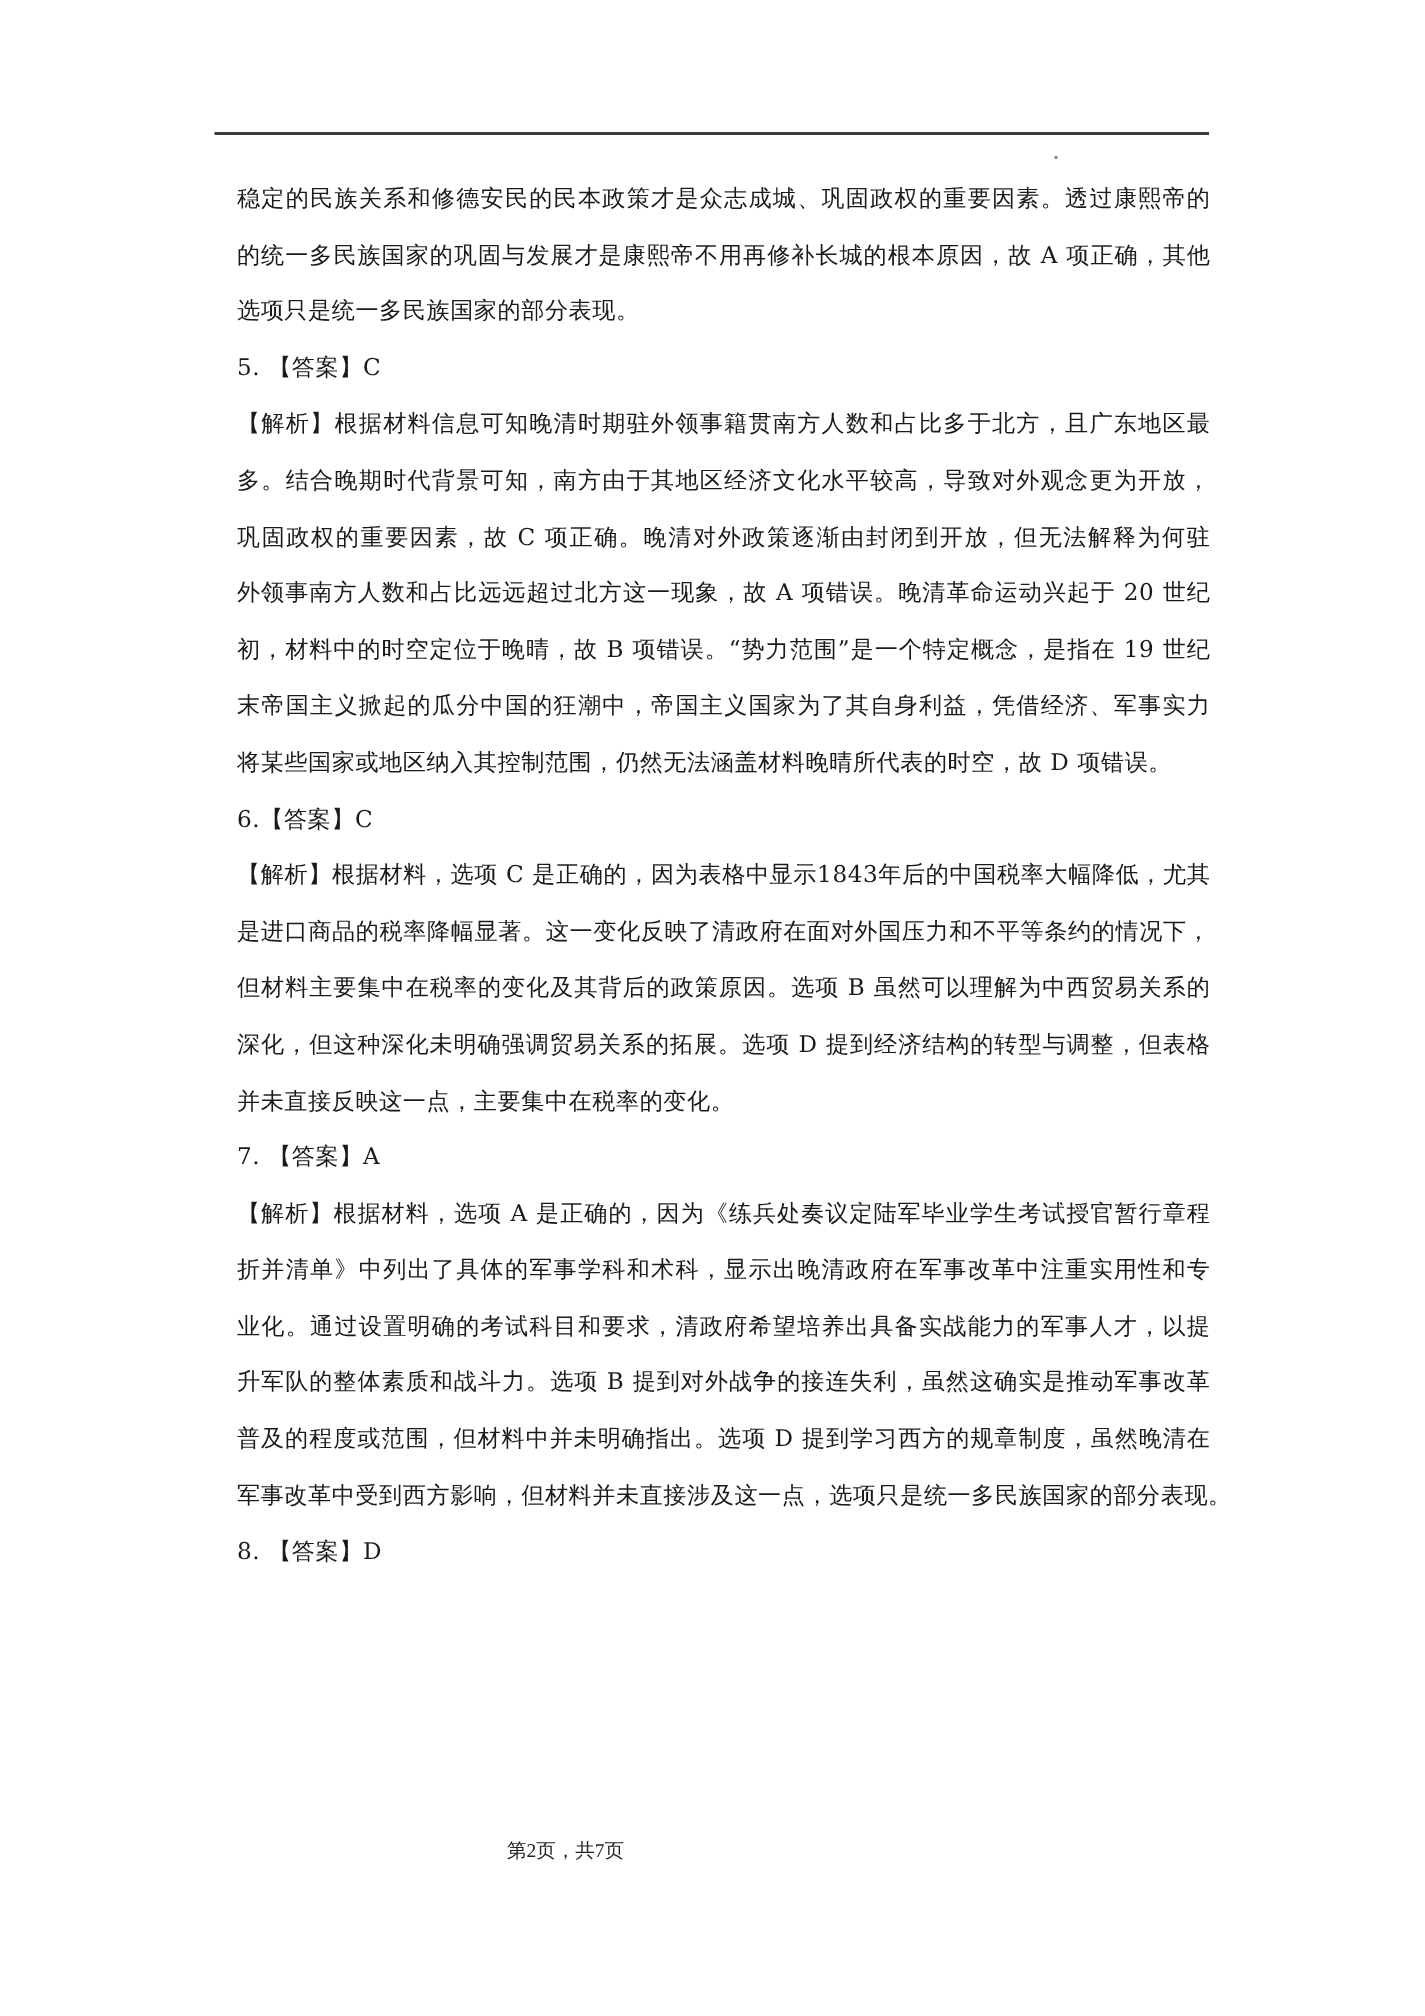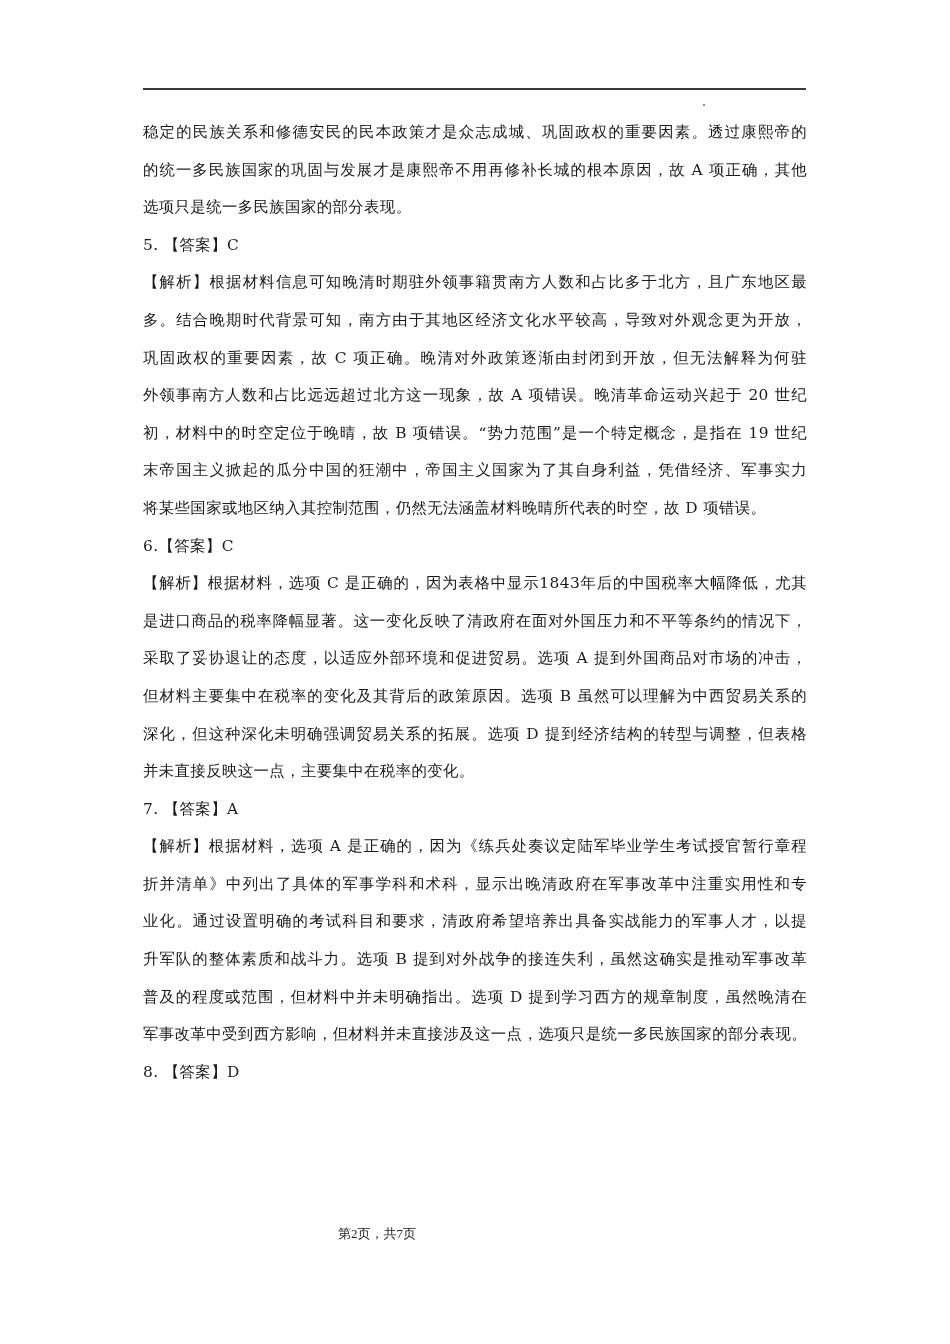--- a/index.html
+++ b/index.html
@@ -2,21 +2,21 @@
 <html><head>
 <meta charset="utf-8">
 <style>
   html, body { margin: 0; padding: 0; background: #ffffff; }
   body { width: 950px; height: 1344px; position: relative; overflow: hidden;
          font-family: "DejaVu Serif", "Liberation Serif", serif; color: #1a1a1a; }
   .header-rule { position: absolute; left: 143px; top: 88px; width: 663px; height: 2px; background: #3a3a3a; }
   .header-dot { position: absolute; left: 703px; top: 104px; width: 2px; height: 2px; background: #888; }
   .content { position: absolute; left: 143px; top: 114px; width: 664px; }
   .line { height: 37.6px; line-height: 37.6px; font-size: 15.4px; white-space: nowrap; overflow: visible;
-          letter-spacing: 0.4px; }
+          letter-spacing: 0.4px; margin-left: 15px; }
   .line.justify { text-align: justify; text-align-last: justify; }
   .footer { position: absolute; left: 0; width: 754px; top: 1225px; text-align: center;
             font-size: 13px; font-family: "Liberation Serif", serif; color: #222; }
 </style>
 </head>
 <body>
 
 <div class="header-rule"></div>
 <div class="header-dot"></div>
 
@@ -28,21 +28,20 @@
     <div class="line justify">【解析】根据材料信息可知晚清时期驻外领事籍贯南方人数和占比多于北方，且广东地区最</div>
     <div class="line justify">多。结合晚期时代背景可知，南方由于其地区经济文化水平较高，导致对外观念更为开放，</div>
     <div class="line justify">巩固政权的重要因素，故 C 项正确。晚清对外政策逐渐由封闭到开放，但无法解释为何驻</div>
     <div class="line justify">外领事南方人数和占比远远超过北方这一现象，故 A 项错误。晚清革命运动兴起于 20 世纪</div>
     <div class="line justify">初，材料中的时空定位于晚晴，故 B 项错误。“势力范围”是一个特定概念，是指在 19 世纪</div>
     <div class="line justify">末帝国主义掀起的瓜分中国的狂潮中，帝国主义国家为了其自身利益，凭借经济、军事实力</div>
     <div class="line">将某些国家或地区纳入其控制范围，仍然无法涵盖材料晚晴所代表的时空，故 D 项错误。</div>
     <div class="line">6.【答案】C</div>
     <div class="line justify">【解析】根据材料，选项 C 是正确的，因为表格中显示1843年后的中国税率大幅降低，尤其</div>
     <div class="line justify">是进口商品的税率降幅显著。这一变化反映了清政府在面对外国压力和不平等条约的情况下，</div>
-    <div class="line justify">采取了妥协退让的态度，以适应外部环境和促进贸易。选项 A 提到外国商品对市场的冲击，</div>
     <div class="line justify">但材料主要集中在税率的变化及其背后的政策原因。选项 B 虽然可以理解为中西贸易关系的</div>
     <div class="line justify">深化，但这种深化未明确强调贸易关系的拓展。选项 D 提到经济结构的转型与调整，但表格</div>
     <div class="line">并未直接反映这一点，主要集中在税率的变化。</div>
     <div class="line">7. 【答案】A</div>
     <div class="line justify">【解析】根据材料，选项 A 是正确的，因为《练兵处奏议定陆军毕业学生考试授官暂行章程</div>
     <div class="line justify">折并清单》中列出了具体的军事学科和术科，显示出晚清政府在军事改革中注重实用性和专</div>
     <div class="line justify">业化。通过设置明确的考试科目和要求，清政府希望培养出具备实战能力的军事人才，以提</div>
     <div class="line justify">升军队的整体素质和战斗力。选项 B 提到对外战争的接连失利，虽然这确实是推动军事改革</div>
     <div class="line justify">普及的程度或范围，但材料中并未明确指出。选项 D 提到学习西方的规章制度，虽然晚清在</div>
     <div class="line justify">军事改革中受到西方影响，但材料并未直接涉及这一点，选项只是统一多民族国家的部分表现。</div>

